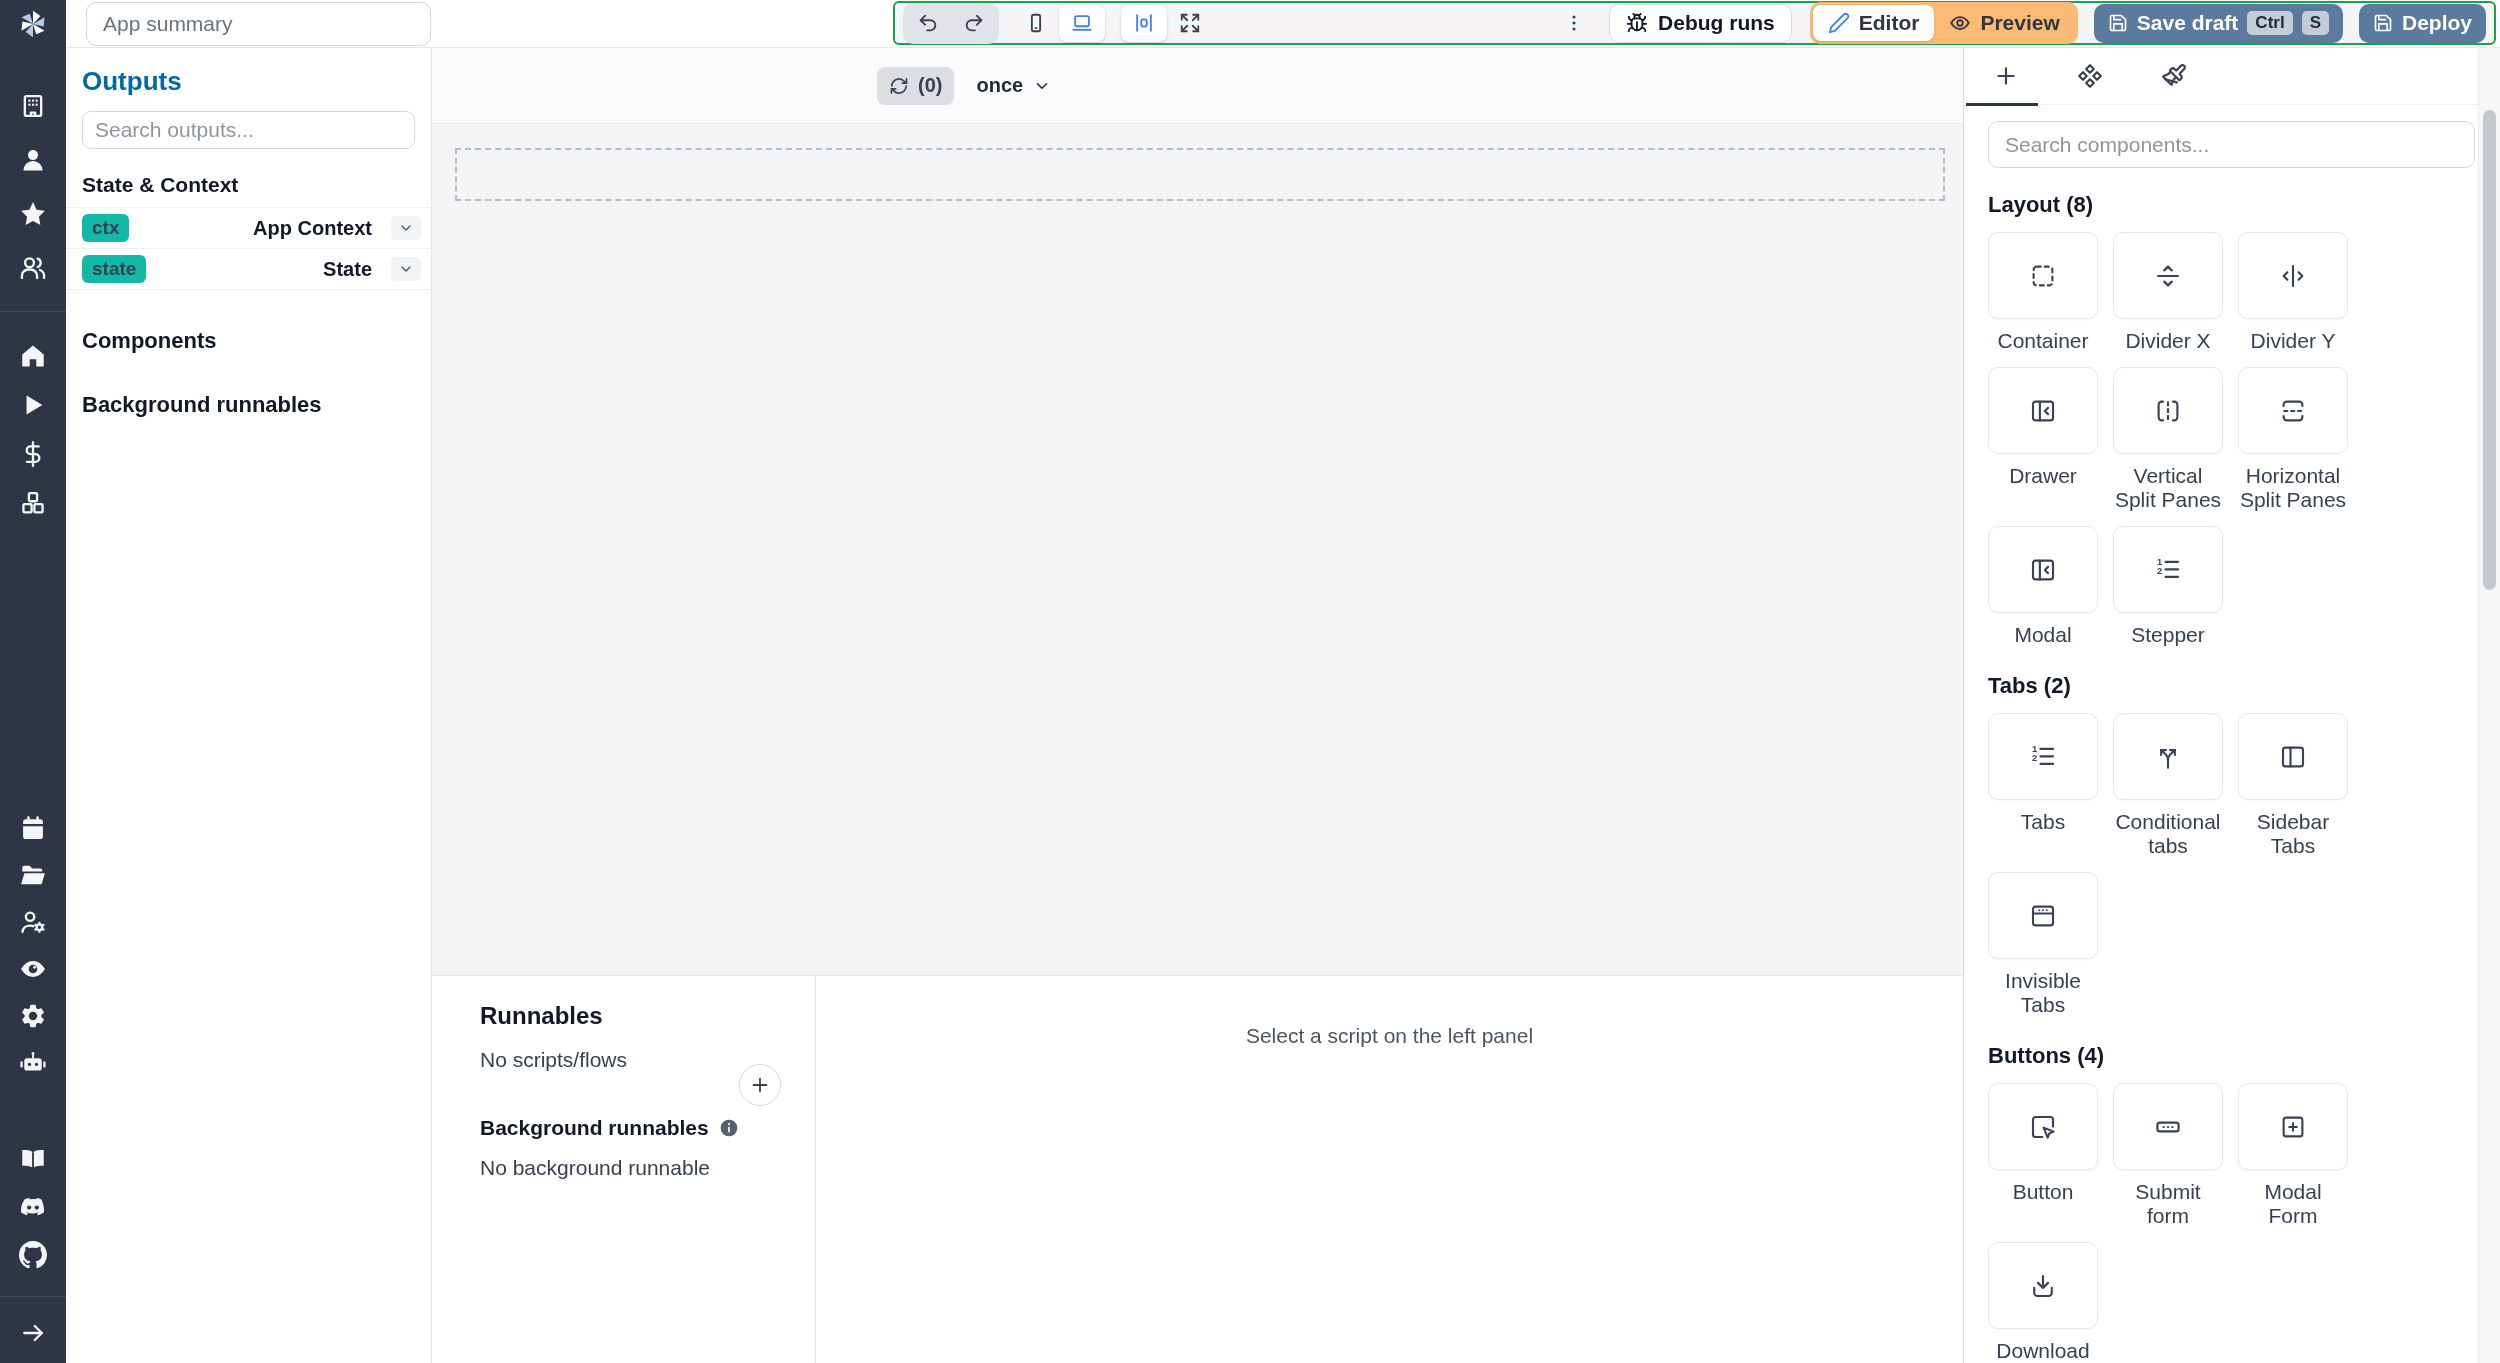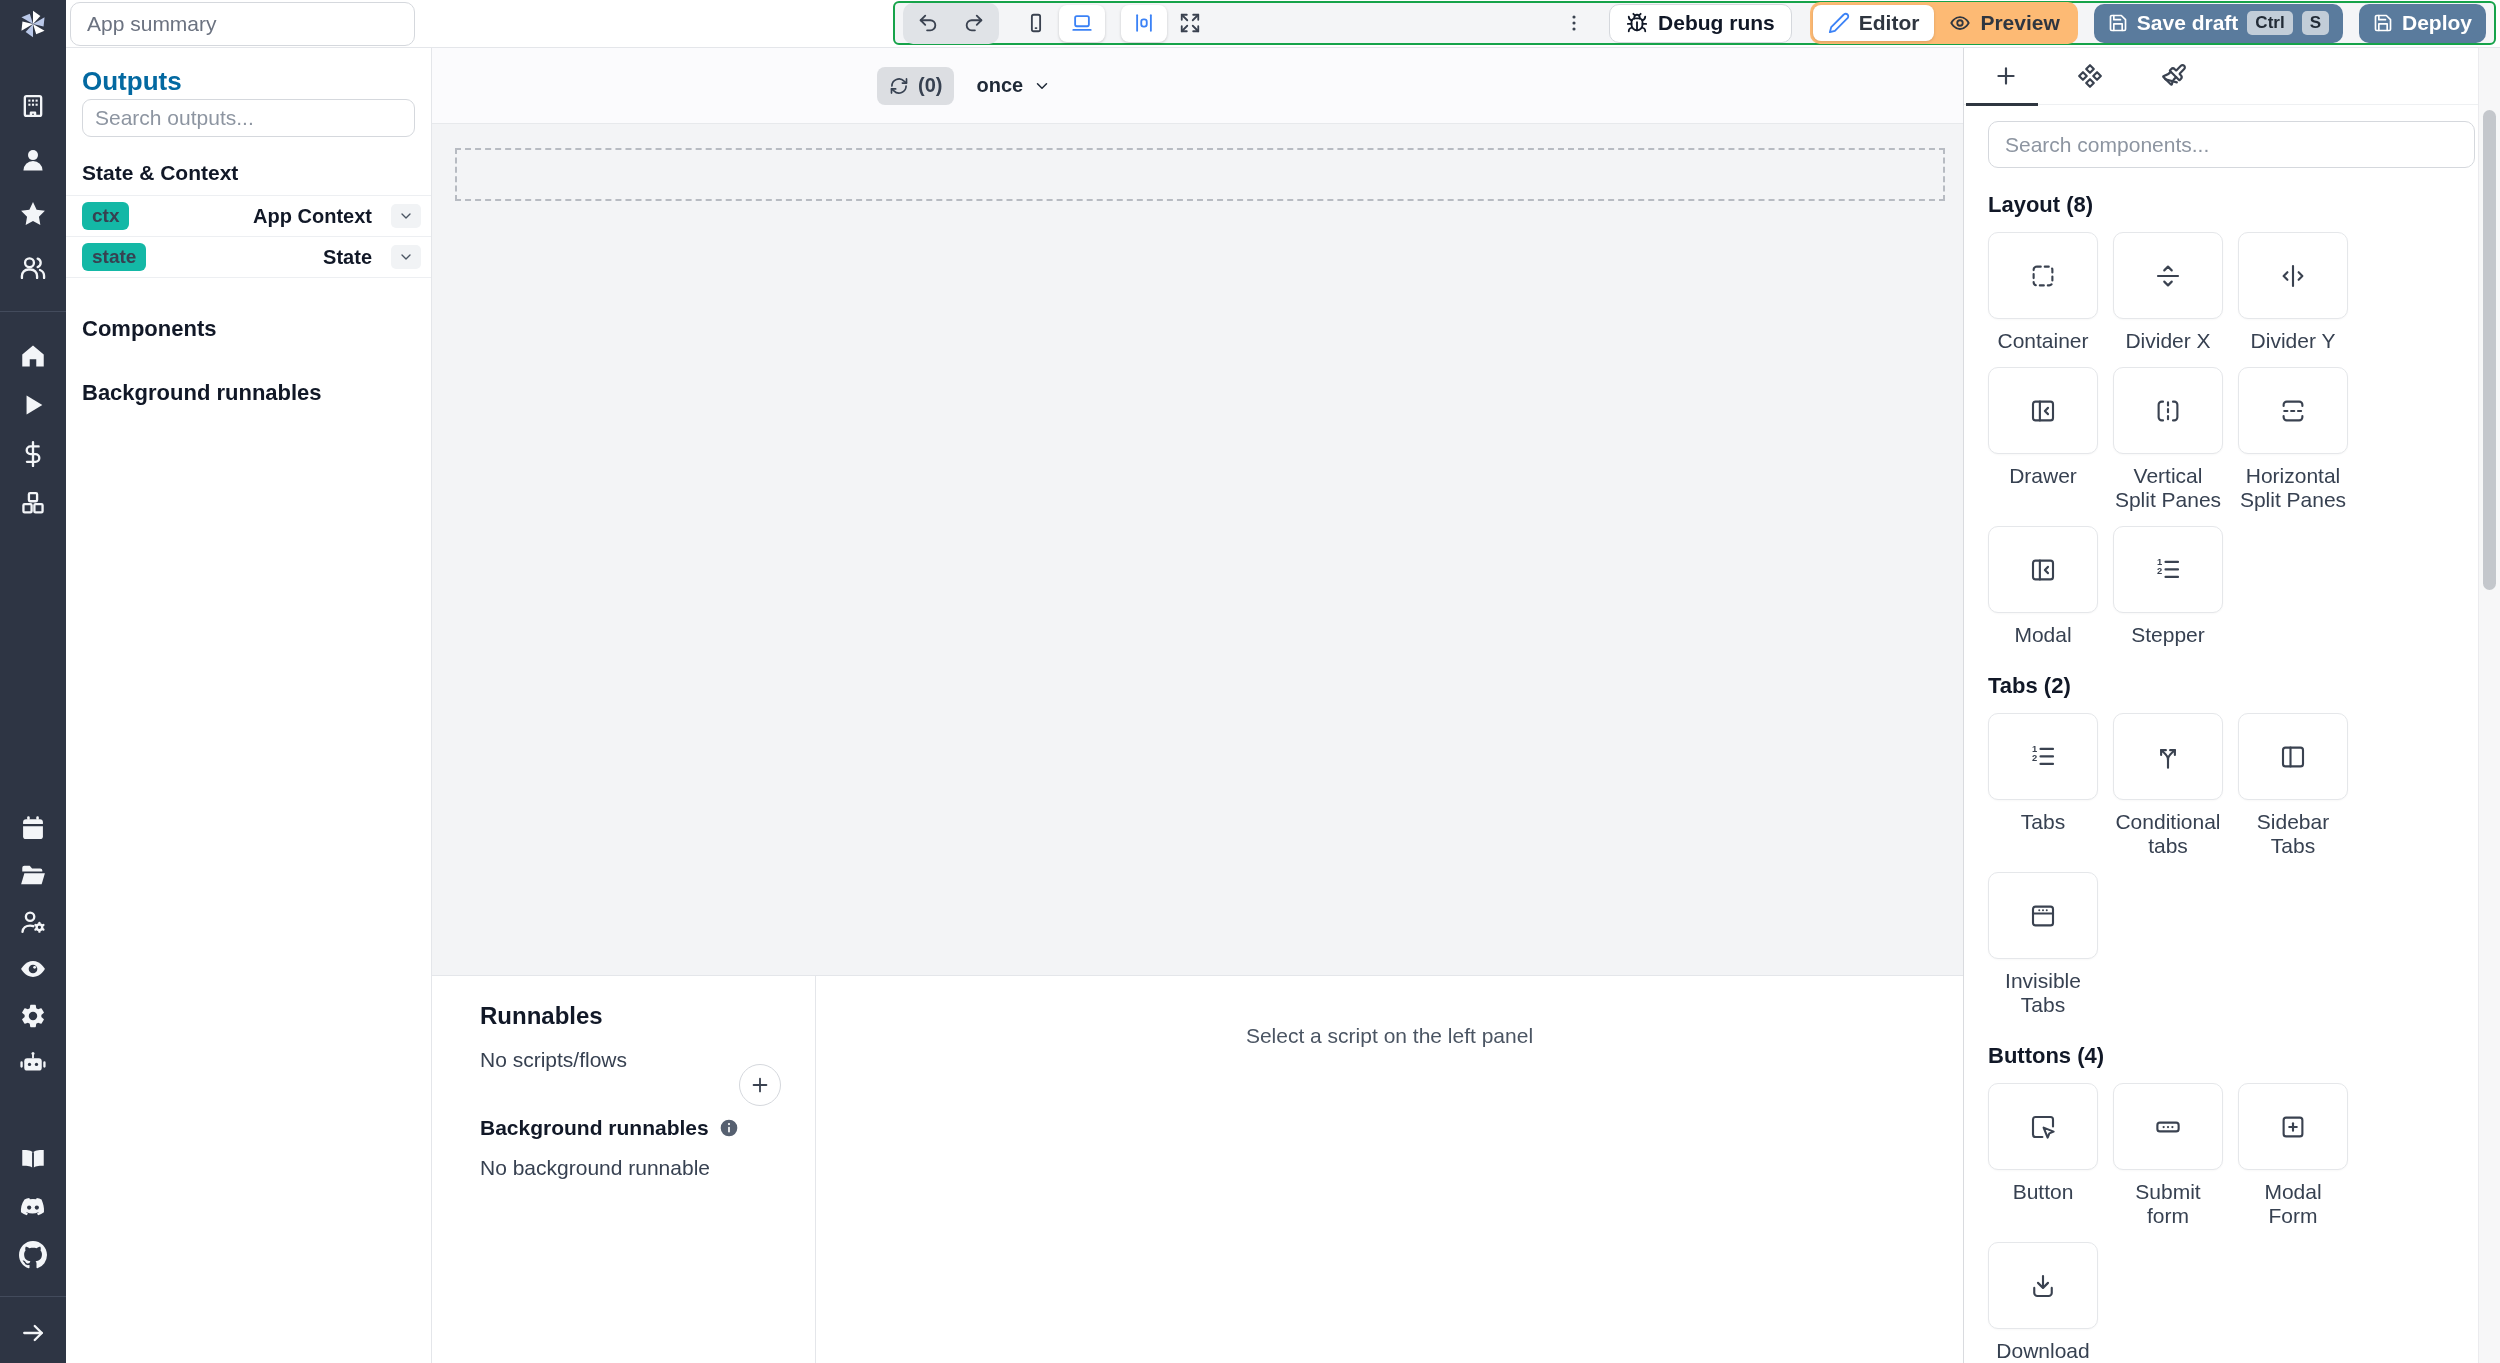--- a/index.html
+++ b/index.html
@@ -15,41 +15,41 @@
 .side-div{width:100%;height:1px;background:#434b5c;margin-top:29px}
 .g1{margin-top:30px;gap:21px}
 .side-spacer{flex:1}
 .g2{gap:19px}
 .g3{margin-top:68px;gap:20px}
 .div2{margin-top:27px}
 .g4{margin-top:22px;margin-bottom:16px}
 
 .main{flex:1;display:flex;flex-direction:column;min-width:0}
 .topbar{height:48px;background:#fff;border-bottom:1px solid #e4e6ea;position:relative;display:flex;align-items:center;flex-shrink:0}
-.app-summary{margin-left:4px;width:345px;height:44px;border:1px solid #d5d8dd;border-radius:10px;padding:0 16px;font-family:"Liberation Sans",sans-serif;font-size:21px;color:#374151;outline:none}
+.app-summary{margin-left:20px;width:345px;height:44px;border:1px solid #d5d8dd;border-radius:10px;padding:0 16px;font-family:"Liberation Sans",sans-serif;font-size:21px;color:#374151;outline:none}
 .app-summary::placeholder{color:#6b7280}
 .toolbar{position:absolute;left:827px;right:4px;top:1px;bottom:2px;border:2px solid #16a34a;border-radius:6px;background:#f4f5f7;display:flex;align-items:center;padding:0 8px;gap:12px;white-space:nowrap}
 .tb-group{display:flex;align-items:center;border-radius:10px;padding:2px}
 .tb-gray{background:#e0e3e7}
 .tb-btn{width:46px;height:37px;display:flex;align-items:center;justify-content:center;border-radius:8px;color:#3a4250;cursor:pointer}
 .tb-btn.sel{background:#fff;box-shadow:0 1px 3px rgba(0,0,0,.18)}
 .blue{color:#3b82f6}
 .tb-spacer{flex:1}
 .btn-outline{display:flex;align-items:center;gap:10px;background:#fff;border:1px solid #d5d8dd;border-radius:10px;height:39px;padding:0 16px;font-family:inherit;font-size:21px;font-weight:600;color:#111827;cursor:pointer}
 .seg{display:flex;background:#fdba74;border-radius:10px;padding:3px;align-items:center;margin-left:6px}
 .seg-btn{display:flex;align-items:center;gap:9px;height:36px;padding:0 15px;border-radius:8px;font-size:21px;font-weight:600;color:#2f3640;cursor:pointer}
 .seg-btn.sel{background:#fff;box-shadow:0 1px 3px rgba(0,0,0,.15)}
 .btn-blue{display:flex;align-items:center;gap:9px;background:#5a7b9d;color:#fff;border:none;border-radius:10px;height:39px;padding:0 14px;font-family:inherit;font-size:21px;font-weight:700;cursor:pointer;margin-left:4px}
 .kbd{background:#c2cdd8;color:#222b36;border-radius:5px;padding:2px 8px;font-family:Liberation Sans, sans-serif;font-size:17px;font-weight:600}
 
 .content{flex:1;display:flex;min-height:0}
 .outputs-panel{width:366px;background:#fff;border-right:1px solid #e4e6ea;padding-top:18px;flex-shrink:0}
 .op-pad{padding:0 16px}
 .op-title{font-size:26px;font-weight:700;color:#0369a1}
-.op-search{margin-top:2px;width:100%;height:38px;border:1px solid #d5d8dd;border-radius:9px;padding:0 12px;font-family:inherit;font-size:21px;color:#374151;outline:none}
+.op-search{margin-top:14px;width:100%;height:38px;border:1px solid #d5d8dd;border-radius:9px;padding:0 12px;font-family:inherit;font-size:21px;color:#374151;outline:none}
 .op-search::placeholder,.cp-search::placeholder{color:#8d95a1}
 .op-sub{margin-top:24px;font-size:21px;font-weight:700;color:#111827}
 .kv-rows{margin-top:10px;border-top:1px solid #edeff2}
 .kv-row{height:41px;display:flex;align-items:center;padding:0 10px 0 16px;border-bottom:1px solid #edeff2}
 .kv-key{background:#14b8a6;border-radius:6px;padding:3px 10px;font-size:19px;font-weight:700;color:#374151}
 .kv-right{margin-left:auto;display:flex;align-items:center;gap:19px}
 .kv-val{font-size:20px;font-weight:700;color:#111827}
 .kv-chev{width:30px;height:24px;background:#f1f3f5;border-radius:5px;display:flex;align-items:center;justify-content:center;color:#4b5563;cursor:pointer}
 .op-head{margin-top:38px;font-size:22px;font-weight:700;color:#111827}
 

